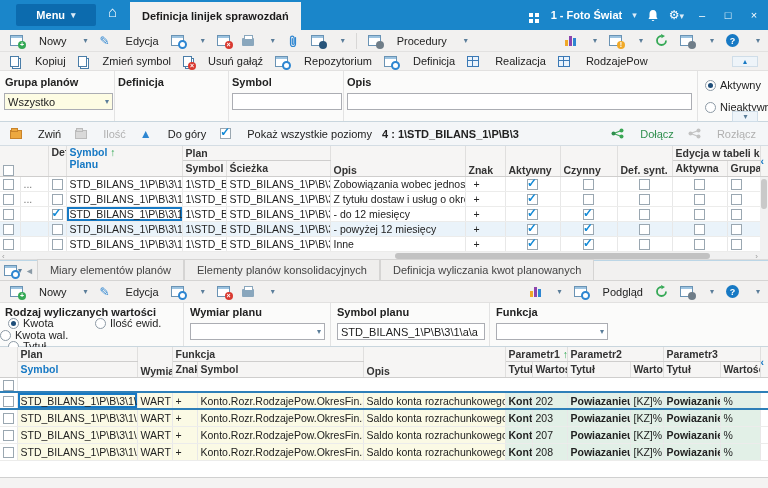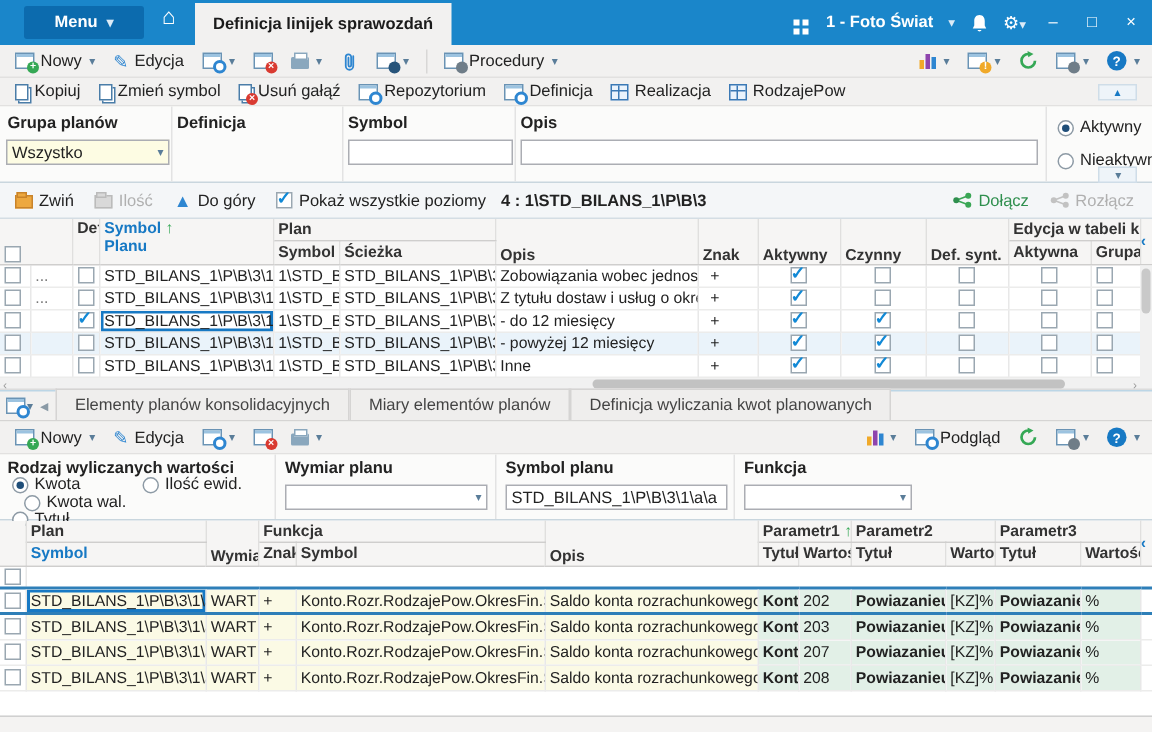--- a/index.html
+++ b/index.html
@@ -12,21 +12,21 @@
   .doc-tab{position:absolute;left:130px;top:2px;height:28px;padding:0 12px;background:#f2f1f0;
     display:flex;align-items:center;font-weight:bold;color:#1b1b1b;max-width:180px;overflow:hidden;white-space:nowrap;}
   .tb-right{position:absolute;right:6px;top:0;height:30px;display:flex;align-items:center;gap:10px;color:#fff;}
   .appgrid{width:4px;height:4px;background:#fff;box-shadow:6px 0 0 #fff,0 6px 0 #fff,6px 6px 0 #fff;margin-right:8px;}
   .company{font-weight:bold;color:#fff;}
   .wbtn{color:#fff;font-size:11px;width:16px;text-align:center;}
   .carw{color:#dcebf7;font-size:9px;}
   
   .bar{position:absolute;left:0;width:768px;background:#f2f1f0;display:flex;align-items:center;gap:4px;
     border-bottom:1px solid #e2e1e0;padding-left:6px;box-sizing:border-box;}
-  .tbtn{display:flex;align-items:center;gap:4px;padding:2px 4px;white-space:nowrap;}
+  .tbtn{display:flex;align-items:center;gap:16px;padding:2px 4px;white-space:nowrap;}
   .car{color:#5a7d99;font-size:8px;margin-left:1px;}
   .car::before{content:"▾";}
   .cup{color:#1779c4;font-size:8px;}
   .cup::before{content:"▴";}
   .sep{width:1px;height:16px;background:#d8d7d6;margin:0 3px;}
   .sp{flex:1;}
   
   .iwin{position:relative;width:13px;height:11px;border:1px solid #6a93b4;background:#fff;display:inline-block;box-sizing:border-box;}
   .iwin::before{content:"";position:absolute;left:0;top:0;right:0;height:2px;background:#9cc3e0;}
   .badge{position:absolute;right:-4px;bottom:-4px;width:8px;height:8px;border-radius:50%;
@@ -463,24 +463,24 @@
 
 <div class="tabstrip">
   <span style="align-self:center;display:flex;align-items:center;">
       <span class="iwin">
         <span class="badge b-ring"></span>
       </span>
       <span class="car"></span>
     </span>
   <span class="tabarrow">◄</span>
   <div class="ltab">
+      <span>Miary elementów planów</span>
+    </div>
+  <div class="ltab">
       <span>Elementy planów konsolidacyjnych</span>
-    </div>
-  <div class="ltab">
-      <span>Miary elementów planów</span>
     </div>
   <div class="ltab">
       <span>Definicja wyliczania kwot planowanych</span>
     </div>
 
 </div>
 
 <div class="bar" style="top:281px;height:22px;">
   <div class="tbtn">
     <span class="iwin">
@@ -544,21 +544,21 @@
 <div class="formarea">
   <span class="fb" style="left:5px;">Rodzaj wyliczanych wartości</span>
   <div class="radrow" style="left:8px;top:14px;">
     <span class="rad checked"></span>
       <span>Kwota</span>
   </div>
   <div class="radrow" style="left:95px;top:14px;">
     <span class="rad"></span>
       <span>Ilość ewid.</span>
   </div>
-  <div class="radrow" style="left:16px;top:26px;">
+  <div class="radrow" style="left:0;top:26px;">
     <span class="rad"></span>
       <span>Kwota wal.</span>
   </div>
   <div class="radrow" style="left:8px;top:37px;">
     <span class="rad"></span>
       <span>Tytuł</span>
   </div>
   <div class="fline" style="left:183px;"></div>
   <span class="fb" style="left:190px;">Wymiar planu</span>
   <div class="combo" style="left:190px;top:20px;width:135px;">

